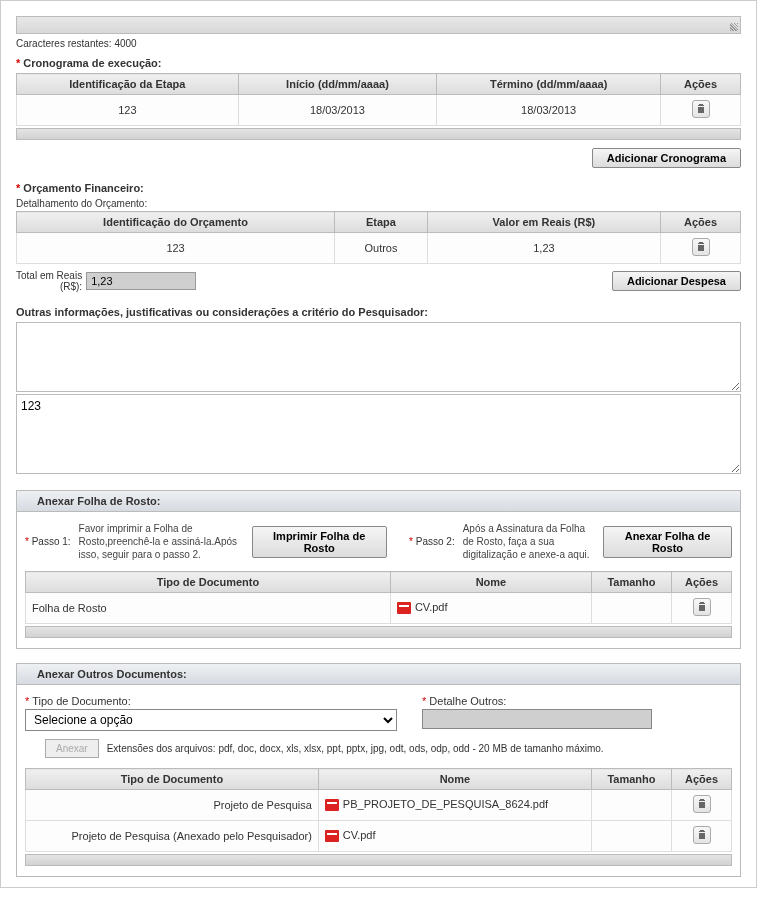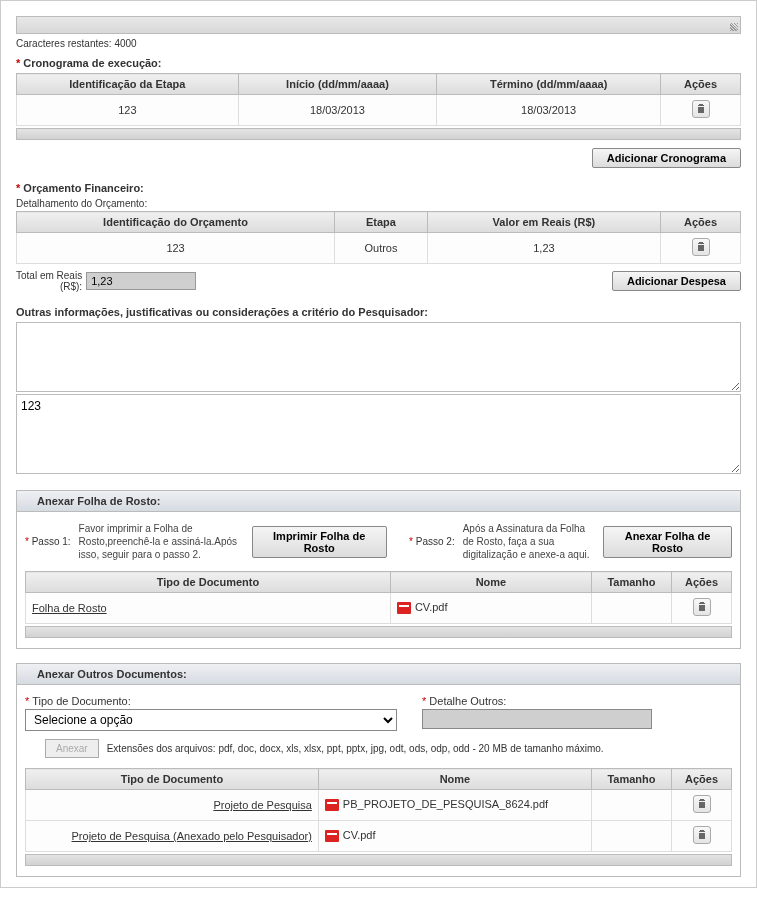--- a/index.html
+++ b/index.html
@@ -7,21 +7,21 @@
 .page { width: 757px; margin: 0 auto; border: 1px solid #ccc; padding: 15px 15px 10px 15px; position: relative; }
 .top-bar { height: 18px; background: linear-gradient(#e8e8e8, #d8d8d8); border: 1px solid #bbb; margin-bottom: 4px; position: relative; }
 .top-bar::after { content:""; position:absolute; right:2px; bottom:2px; width:8px; height:8px; background: repeating-linear-gradient(45deg,#999,#999 1px,transparent 1px,transparent 2px); }
 .char-count { text-align: left; font-size: 10px; color: #333; margin-bottom: 8px; }
 .section-label { font-weight: bold; font-size: 11px; margin-bottom: 4px; }
 .req { color: #c00; }
 .small-note { font-size: 10px; color: #333; margin-bottom: 2px; }
 table { width: 100%; border-collapse: collapse; font-size: 11px; }
 thead th { background: linear-gradient(#f0f0f0, #dcdcdc); border: 1px solid #bbb; padding: 4px 6px; font-weight: bold; color: #333; text-align: center; }
 tbody td { border: 1px solid #ddd; padding: 5px 6px; background: #fdfdfd; text-align: center; }
-tbody td:first-child.left { text-align: left; text-decoration: underline; }
+tbody td:first-child.left { text-align: left; }
 .action-btn { display:inline-block; width:18px; height:18px; border:1px solid #aaa; border-radius:3px; background:linear-gradient(#f8f8f8,#e4e4e4); cursor:pointer; position:relative; }
 .action-btn svg { position:absolute; top:2px; left:2px; }
 .btn-row { text-align: right; margin: 8px 0 14px 0; }
 .btn { display:inline-block; padding: 3px 14px; border:1px solid #888; background:linear-gradient(#f5f5f5,#dcdcdc); font-size:11px; font-weight:bold; cursor:pointer; border-radius:2px;text-align:center; }
 .total-row { display:flex; align-items:center; margin: 6px 0 14px 0; font-size:10px; }
 .total-row .lbl { text-align:right; margin-right:4px; }
 .total-row input { background:#cfcfcf; border:1px solid #999; width:110px; padding:2px 4px; font-size:11px; }
 .textarea-box { width:100%; border:1px solid #bbb; min-height:70px; padding:4px; resize:vertical; font-size:12px; font-family:Arial; }
 .panel { border:1px solid #bbb; margin-top:14px; }
 .panel-head { background:linear-gradient(#eef0f3,#d6dbe2); border-bottom:1px solid #bbb; padding:4px 20px; font-size:11px; font-weight:bold; color:#333; }

